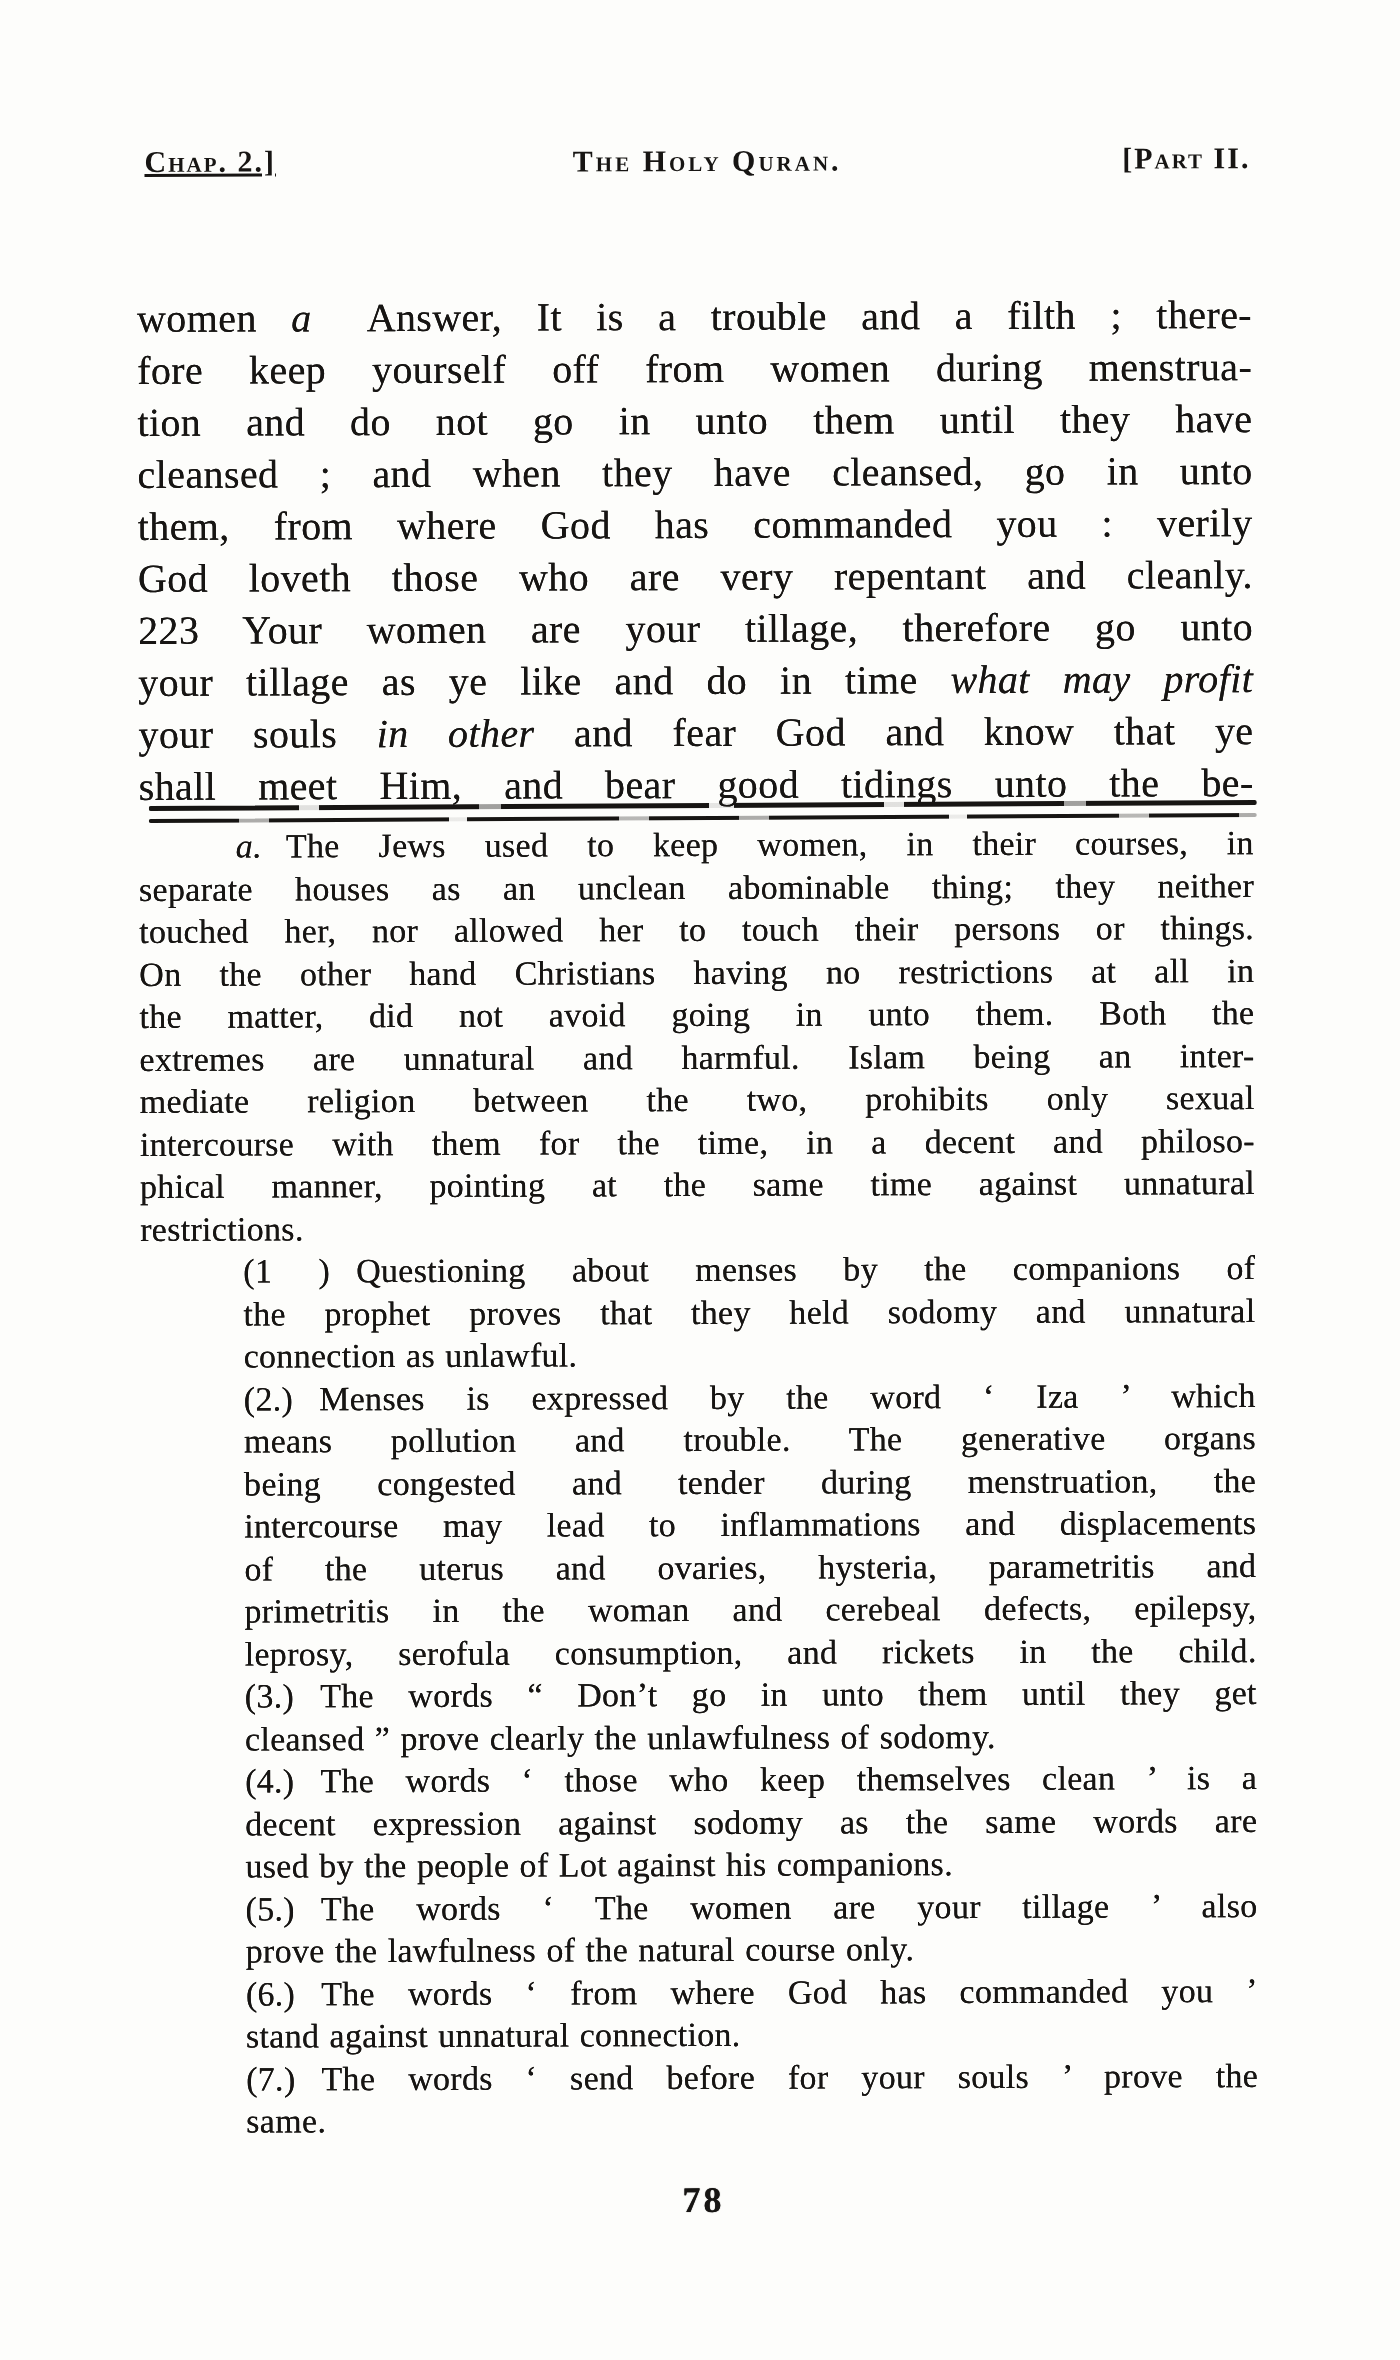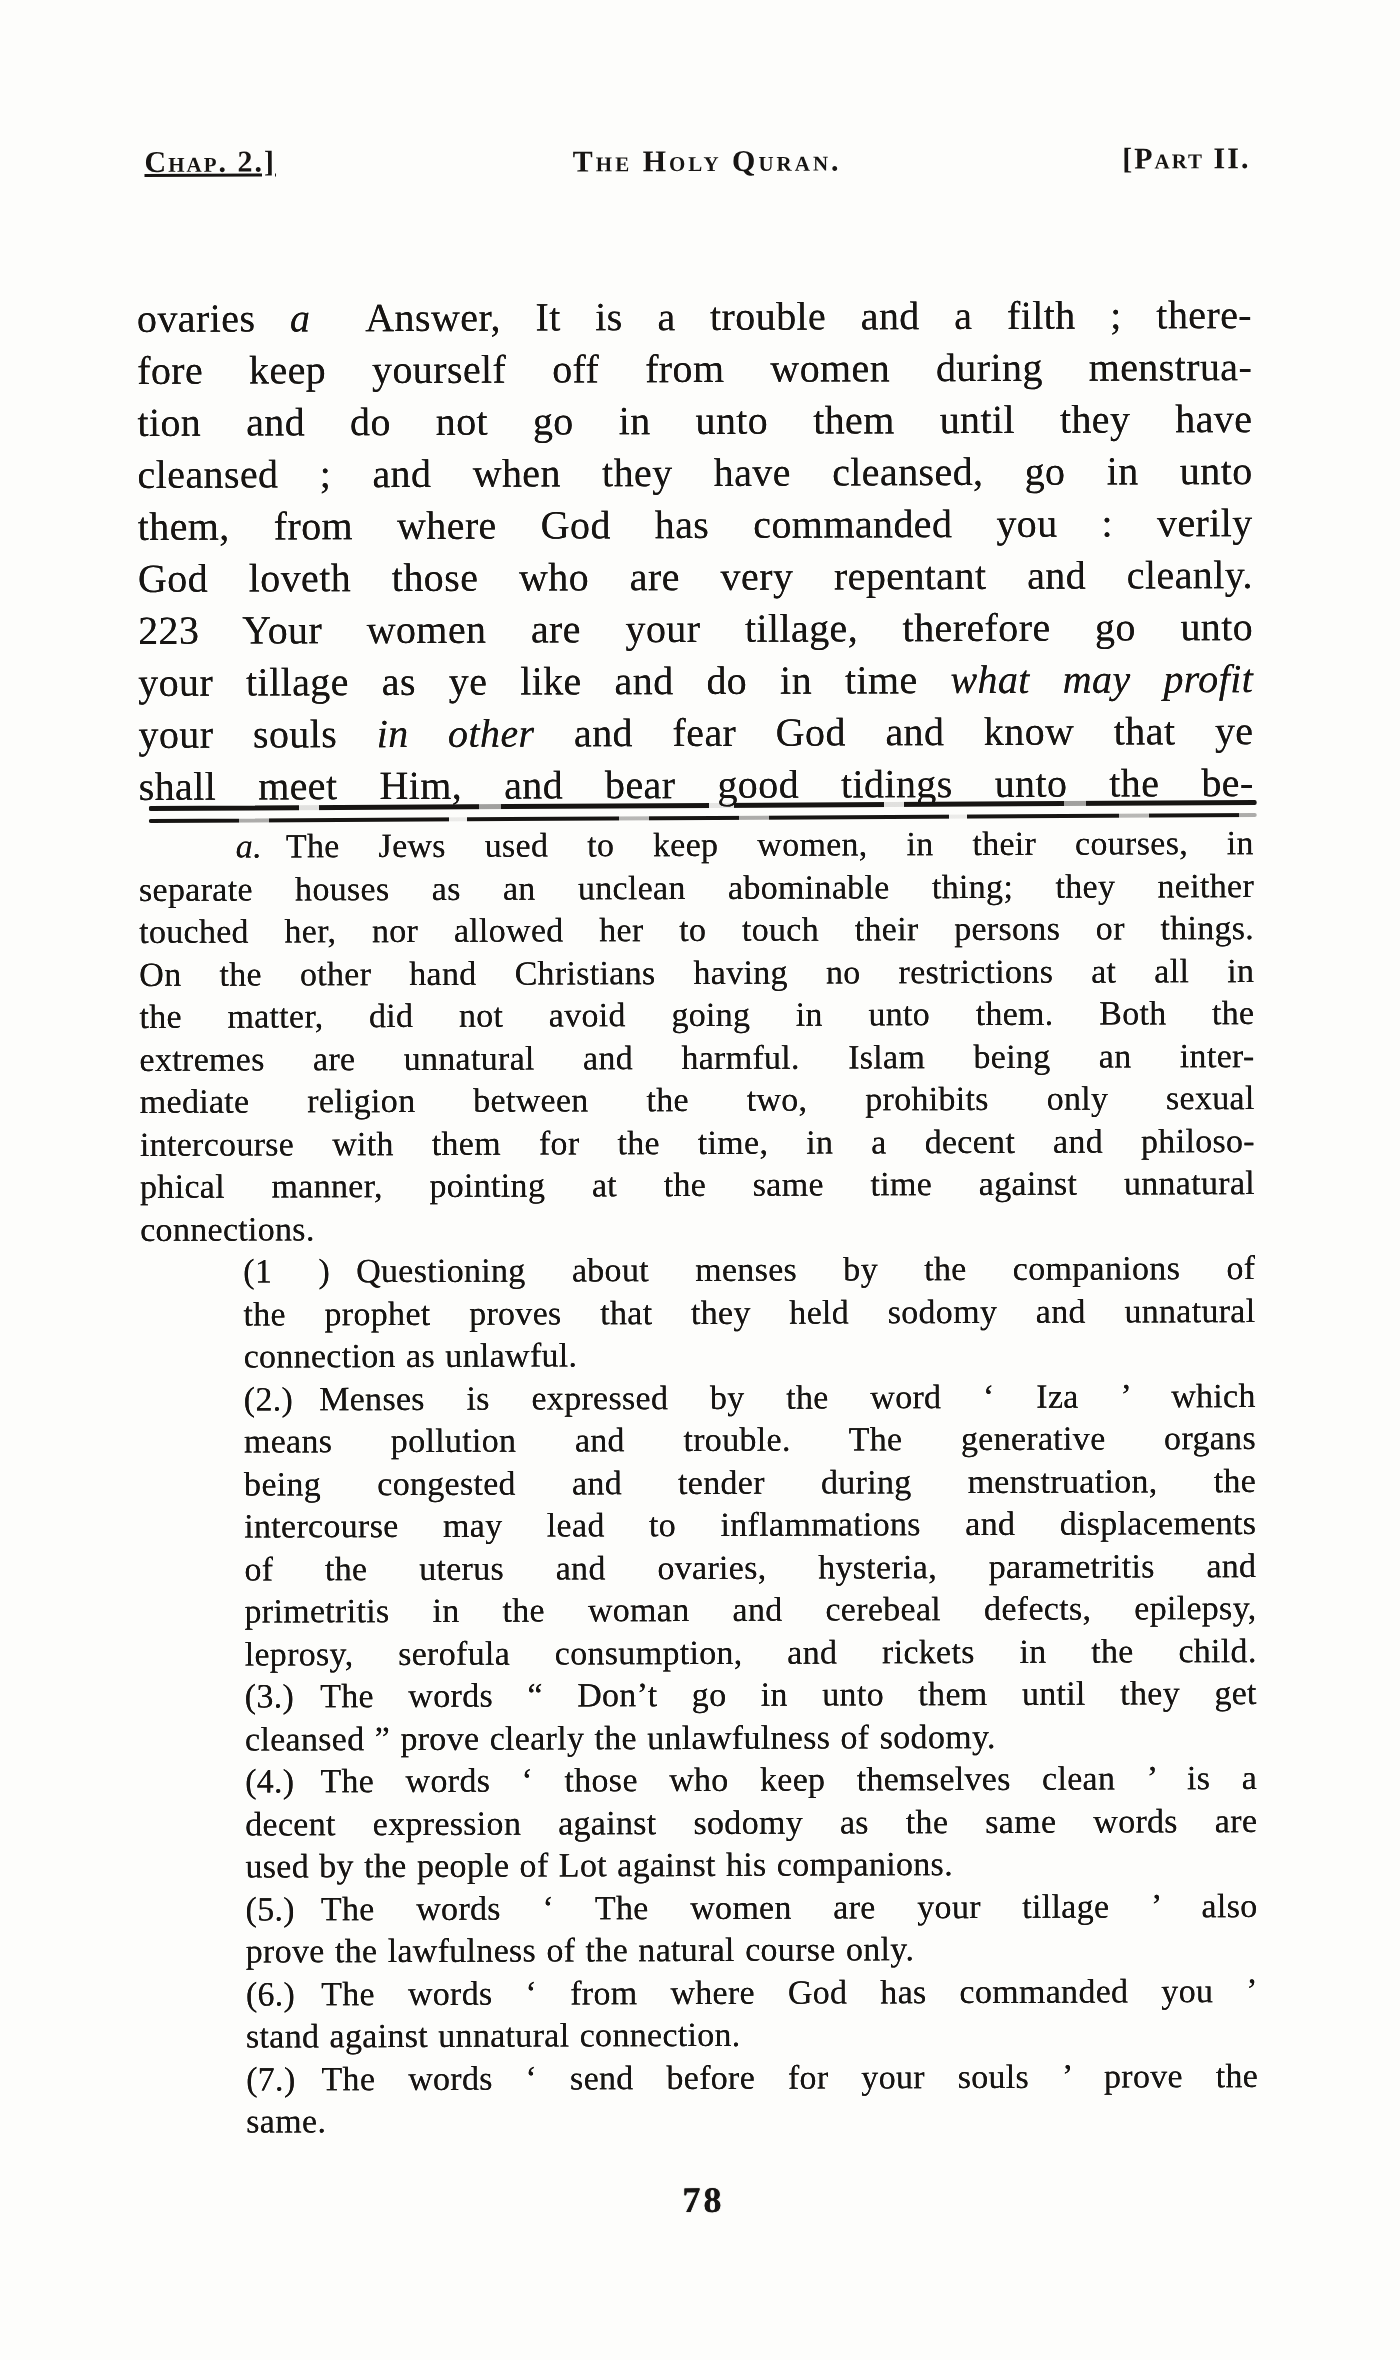--- a/index.html
+++ b/index.html
@@ -87,21 +87,21 @@
 
 <div id="page">
 
   <div class="hdr">
     <span class="hl">Chap. 2.]</span>
     <span class="hc">The Holy Quran.</span>
     <span class="hr">[Part II.</span>
   </div>
 
   <div class="main">
-      <div class="line"><span>ovaries </span><span class="seg-i">a</span><span class="gap" style="width: 55px;"></span><span>Answer, It is a trouble and a filth ; there-</span></div>
+      <div class="line"><span>women </span><span class="seg-i">a</span><span class="gap" style="width: 55px;"></span><span>Answer, It is a trouble and a filth ; there-</span></div>
       <div class="line"><span>fore keep yourself off from women during menstrua-</span></div>
       <div class="line"><span>tion and do not go in unto them until they have</span></div>
       <div class="line"><span>cleansed ; and when they have cleansed, go in unto</span></div>
       <div class="line"><span>them, from where God has commanded you : verily</span></div>
       <div class="line"><span>God loveth those who are very repentant and cleanly.</span></div>
       <div class="line"><span class="seg-b">223</span><span> Your women are your tillage, therefore go unto</span></div>
       <div class="line"><span>your tillage as ye like and do in time </span><span class="seg-i">what may profit</span></div>
       <div class="line"><span>your souls </span><span class="seg-i">in other</span><span> and fear God and know that ye</span></div>
       <div class="line"><span>shall meet Him, and bear good tidings unto the be-</span></div>
     </div>
@@ -115,21 +115,21 @@
     <div>
         <div class="line fl-indent"><span class="seg-i">a.</span><span class="gap" style="width: 24px;"></span><span>The Jews used to keep women, in their courses, in</span></div>
         <div class="line"><span>separate houses as an unclean abominable thing; they neither</span></div>
         <div class="line"><span>touched her, nor allowed her to touch their persons or things.</span></div>
         <div class="line"><span>On the other hand Christians having no restrictions at all in</span></div>
         <div class="line"><span>the matter, did not avoid going in unto them.  Both the</span></div>
         <div class="line"><span>extremes are unnatural and harmful.  Islam being an inter-</span></div>
         <div class="line"><span>mediate religion between the two, prohibits only sexual</span></div>
         <div class="line"><span>intercourse with them for the time, in a decent and philoso-</span></div>
         <div class="line"><span>phical manner, pointing at the same time against unnatural</span></div>
-        <div class="line noj"><span>connections.</span></div>
+        <div class="line noj"><span>restrictions.</span></div>
       </div>
     <div class="notes-block">
         <div class="line"><span>(1 )</span><span class="gap" style="width: 26px;"></span><span>Questioning about menses by the companions of</span></div>
         <div class="line"><span>the prophet proves that they held sodomy and unnatural</span></div>
         <div class="line noj"><span>connection as unlawful.</span></div>
         <div class="line"><span>(2.)</span><span class="gap" style="width: 26px;"></span><span>Menses is expressed by the word ‘ Iza ’ which</span></div>
         <div class="line"><span>means pollution and trouble.  The generative organs</span></div>
         <div class="line"><span>being congested and tender during menstruation, the</span></div>
         <div class="line"><span>intercourse may lead to inflammations and displacements</span></div>
         <div class="line"><span>of the uterus and ovaries, hysteria, parametritis and</span></div>

